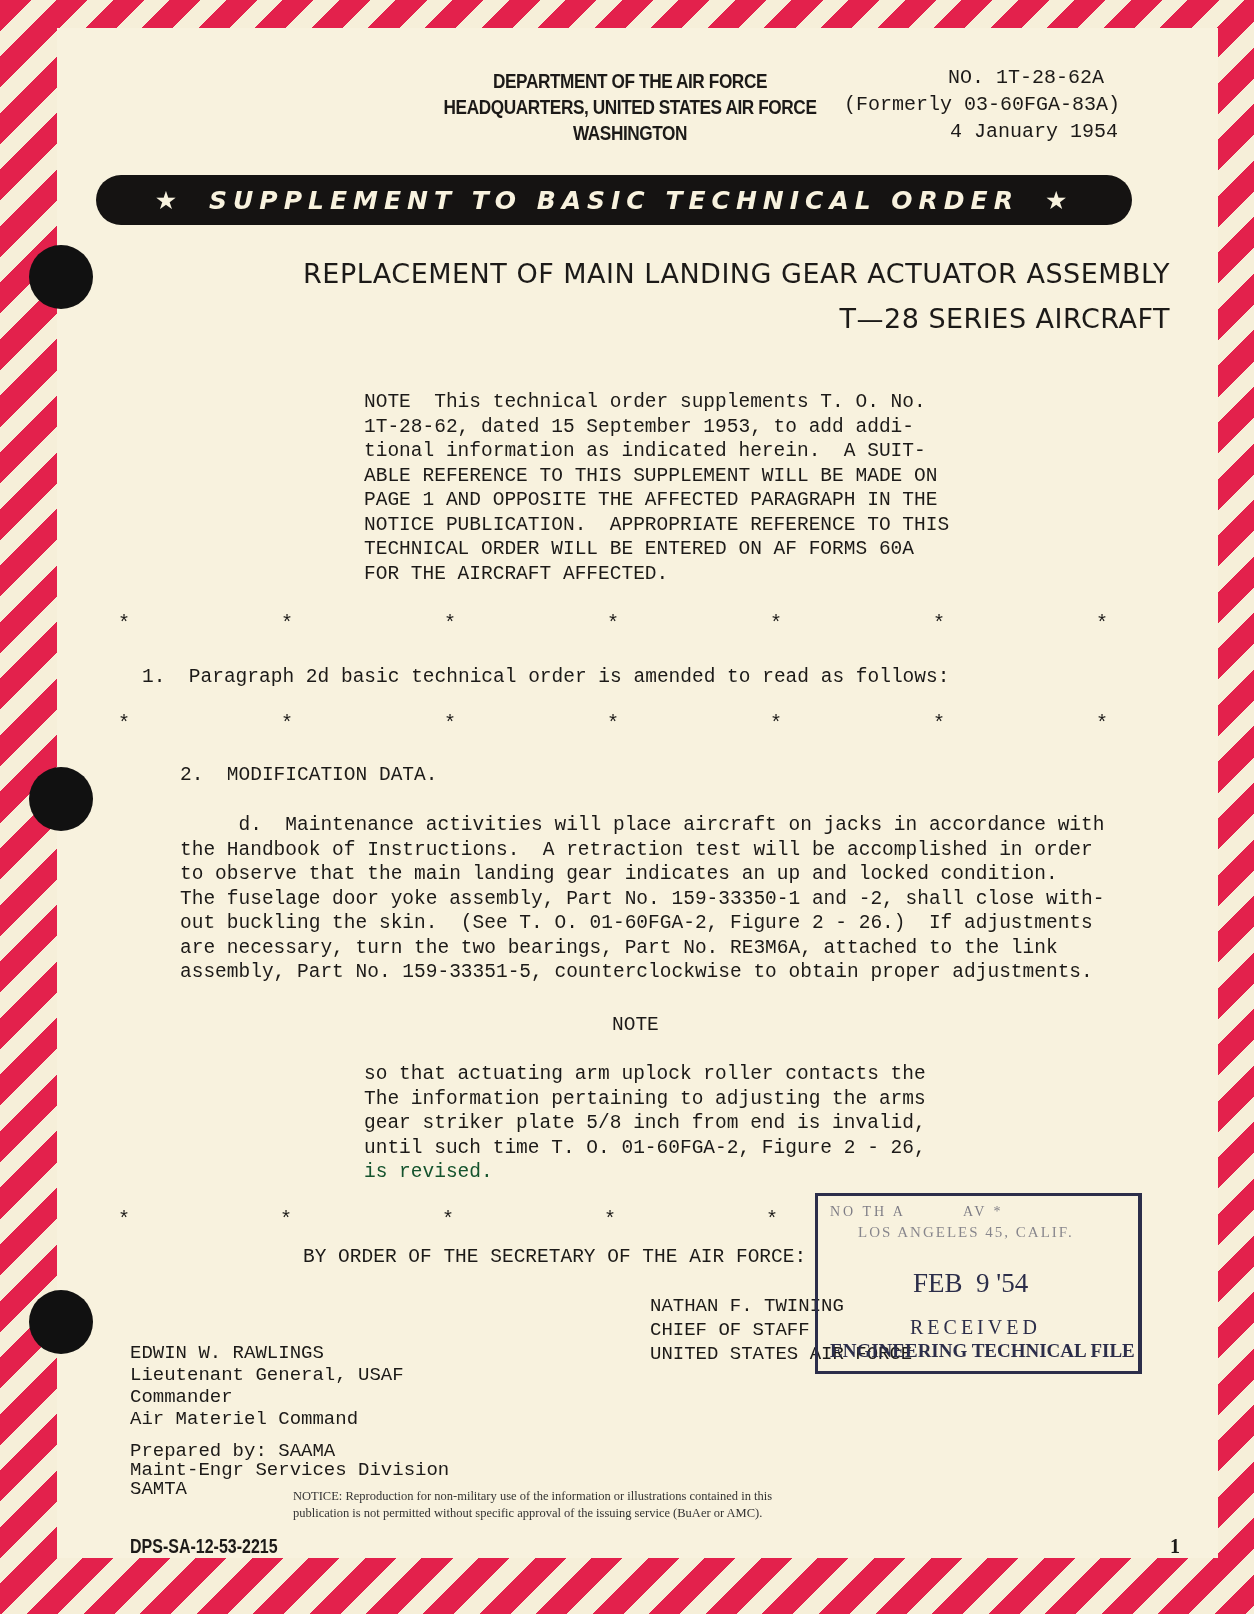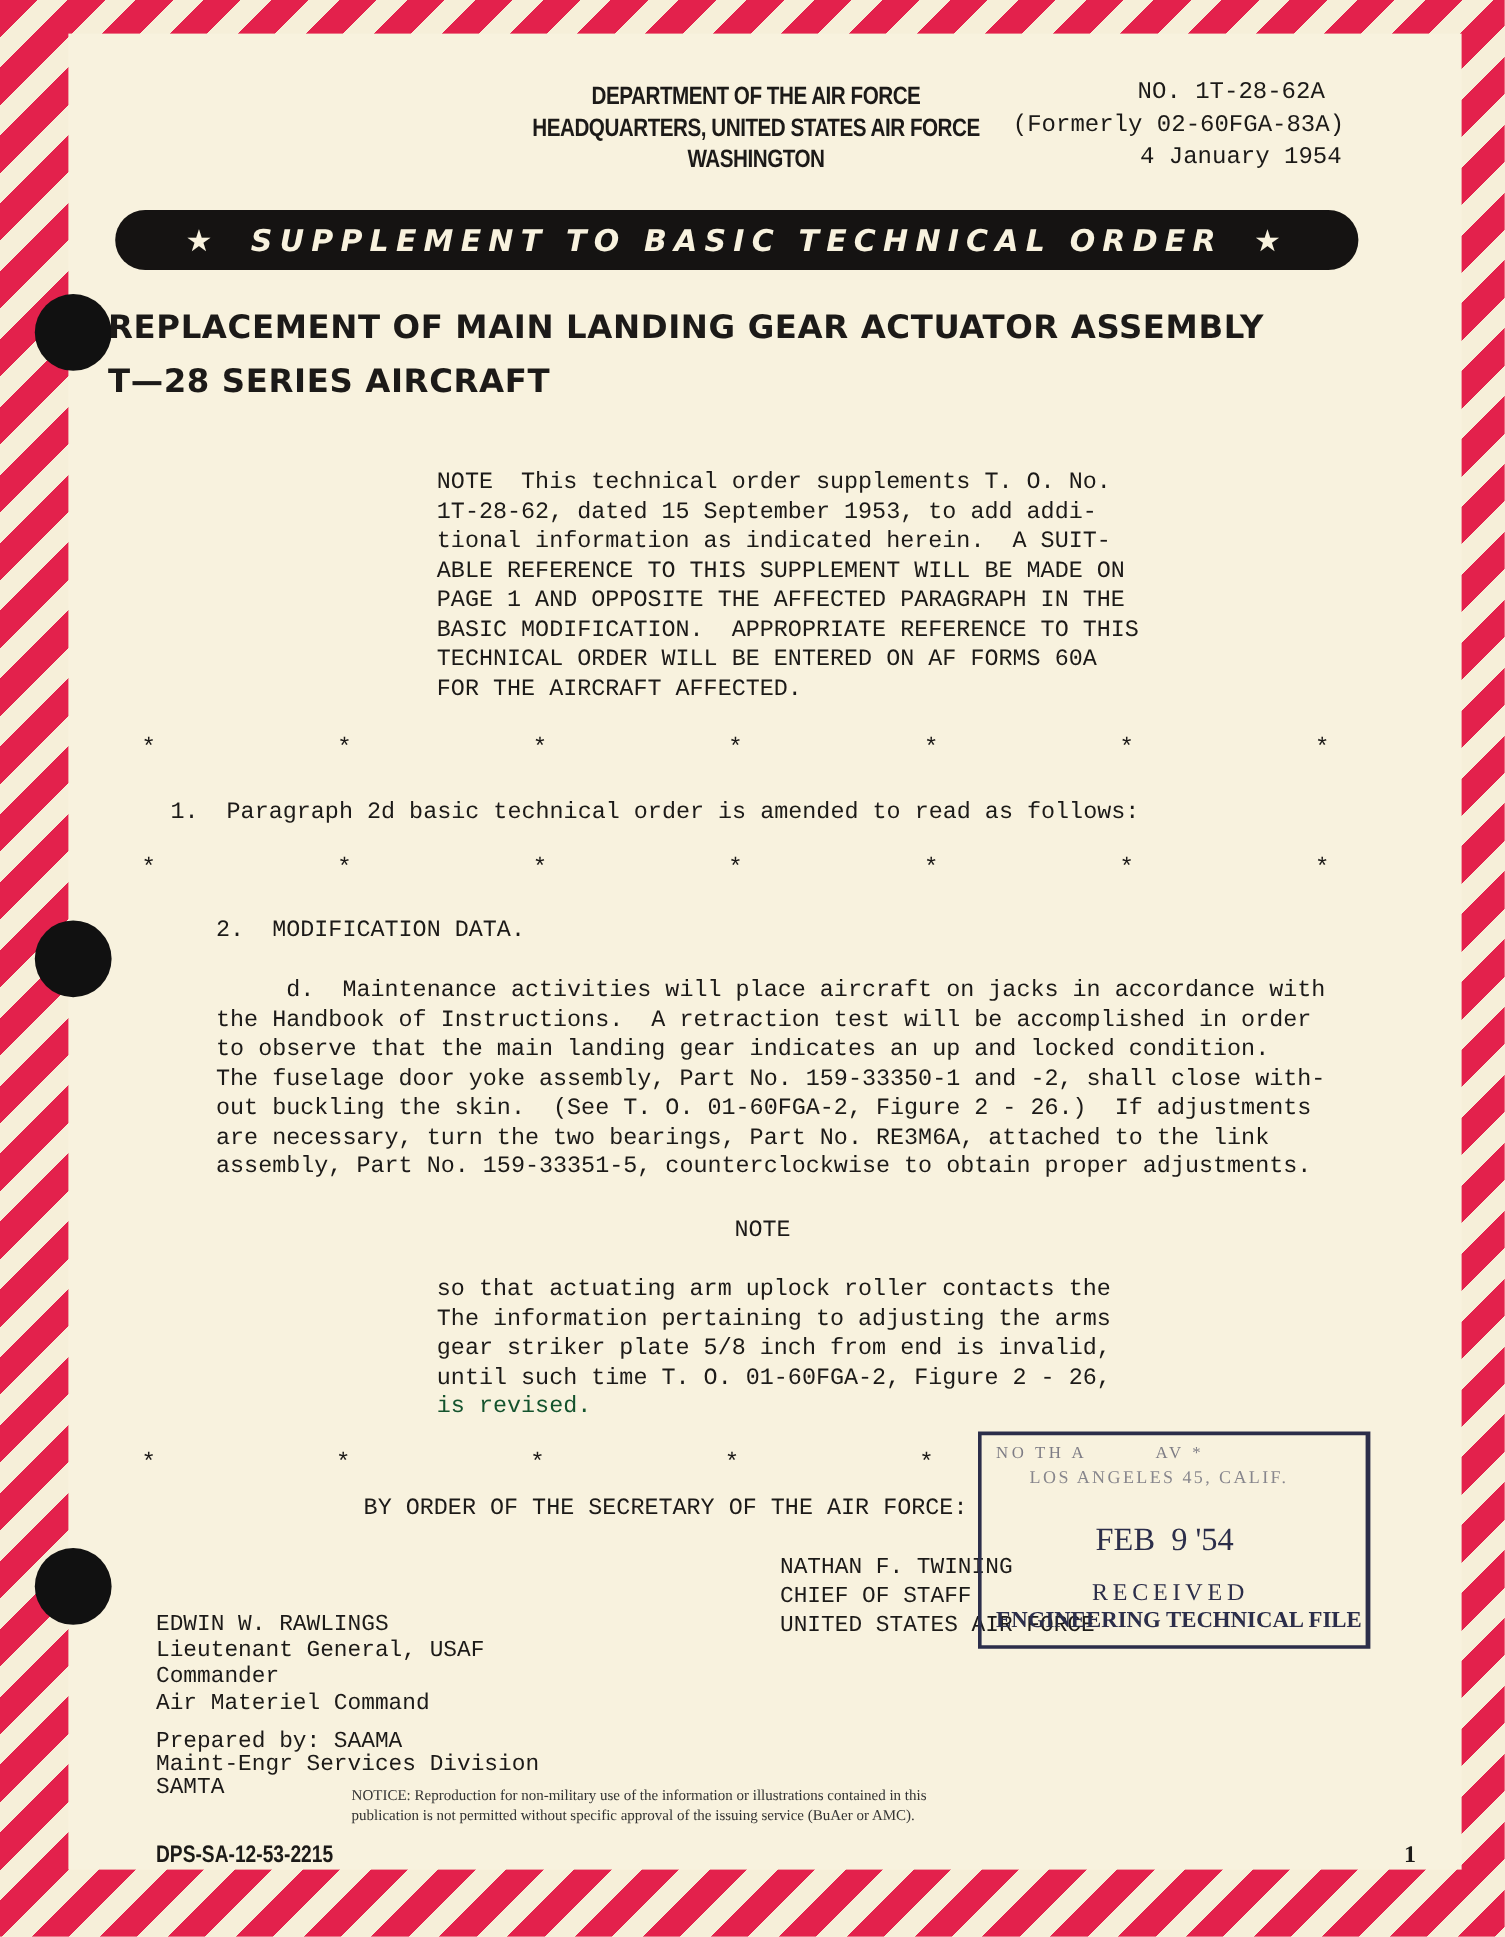--- a/index.html
+++ b/index.html
@@ -9,21 +9,21 @@
   .mono{font-family:Liberation Mono, monospace;color:#1c1a18;}
   .cond{font-family:"Liberation Sans","DejaVu Sans",sans-serif;font-weight:bold;color:#1c1a18;}
   .serif{font-family:"Liberation Serif","DejaVu Serif",serif;color:#1c1a18;}
   .abs{position:absolute;}
   .hdr-dept{left:400px;top:68px;width:460px;text-align:center;font-size:21px;line-height:26px;letter-spacing:-0.5px;transform:scaleX(0.82);transform-origin:center;}
   .hdr-to{left:880px;top:64px;width:330px;font-size:20px;line-height:27px;}
   .hdr-to div{white-space:pre;}
   .banner{left:96px;top:175px;width:1036px;height:50px;background:#151312;border-radius:25px;display:flex;align-items:center;justify-content:center;}
   .banner span{color:#f8f2de;font-family:"DejaVu Sans","Liberation Sans",sans-serif;font-weight:bold;font-size:25px;letter-spacing:6px;font-style:italic;}
   .star{color:#f8f2de;font-size:18px;margin:0 26px;}
-  .title{left:90px;width:1080px;text-align:left;font-family:"DejaVu Sans","Liberation Sans",sans-serif;font-weight:bold;font-size:27px;color:#1c1a18;letter-spacing:0.5px;}
+  .title{left:90px;width:1080px;text-align:right;font-family:"DejaVu Sans","Liberation Sans",sans-serif;font-weight:normal;font-size:27px;color:#1c1a18;letter-spacing:0.5px;}
   .hole{position:absolute;width:64px;height:64px;border-radius:50%;background:#111;left:29px;}
   .note1{left:364px;top:390px;width:620px;font-size:19.5px;line-height:24.5px;}
   .note1 div{white-space:pre;}
   .stars{left:118px;width:990px;display:flex;justify-content:space-between;font-size:20px;}
   .para{font-size:19.5px;line-height:24.5px;white-space:pre;}
   .stamp{left:815px;top:1193px;width:320px;height:175px;border:3px solid #2c2e4a;border-right-width:4px;color:#2c2e4a;font-family:Liberation Serif, serif;}
   .notice{left:293px;top:1488px;width:760px;font-size:12.5px;line-height:17px;color:#333;}
 </style>
 </head>
 <body>
@@ -36,40 +36,40 @@
 <div class="hole" style="top:1290px"></div>
 
 <div class="abs cond hdr-dept">
   <div>DEPARTMENT OF THE AIR FORCE</div>
   <div>HEADQUARTERS, UNITED STATES AIR FORCE</div>
   <div>WASHINGTON</div>
 </div>
 
 <div class="abs serif hdr-to">
   <div style="padding-left:68px" class="mono">NO. 1T-28-62A</div>
-  <div style="margin-left:-36px" class="mono">(Formerly 02-60FGA-83A)</div>
+  <div style="margin-left:-36px" class="mono">(Formerly 03-60FGA-83A)</div>
   <div style="padding-left:70px" class="mono">4 January 1954</div>
 </div>
 
 <div class="abs banner">
   <span class="star">★</span>
   <span>SUPPLEMENT TO BASIC TECHNICAL ORDER</span>
   <span class="star">★</span>
 </div>
 
 <div class="abs title" style="top:258px">REPLACEMENT OF MAIN LANDING GEAR ACTUATOR ASSEMBLY</div>
 <div class="abs title" style="top:303px">T—28 SERIES AIRCRAFT</div>
 
 <div class="abs mono note1">
   <div>NOTE  This technical order supplements T. O. No.</div>
   <div>1T-28-62, dated 15 September 1953, to add addi-</div>
   <div>tional information as indicated herein.  A SUIT-</div>
   <div>ABLE REFERENCE TO THIS SUPPLEMENT WILL BE MADE ON</div>
   <div>PAGE 1 AND OPPOSITE THE AFFECTED PARAGRAPH IN THE</div>
-  <div>BASIC MODIFICATION.  APPROPRIATE REFERENCE TO THIS</div>
+  <div>NOTICE PUBLICATION.  APPROPRIATE REFERENCE TO THIS</div>
   <div>TECHNICAL ORDER WILL BE ENTERED ON AF FORMS 60A</div>
   <div>FOR THE AIRCRAFT AFFECTED.</div>
 </div>
 
 <div class="abs mono stars" style="top:612px">
   <span>*</span>
     <span>*</span>
     <span>*</span>
     <span>*</span>
     <span>*</span>

